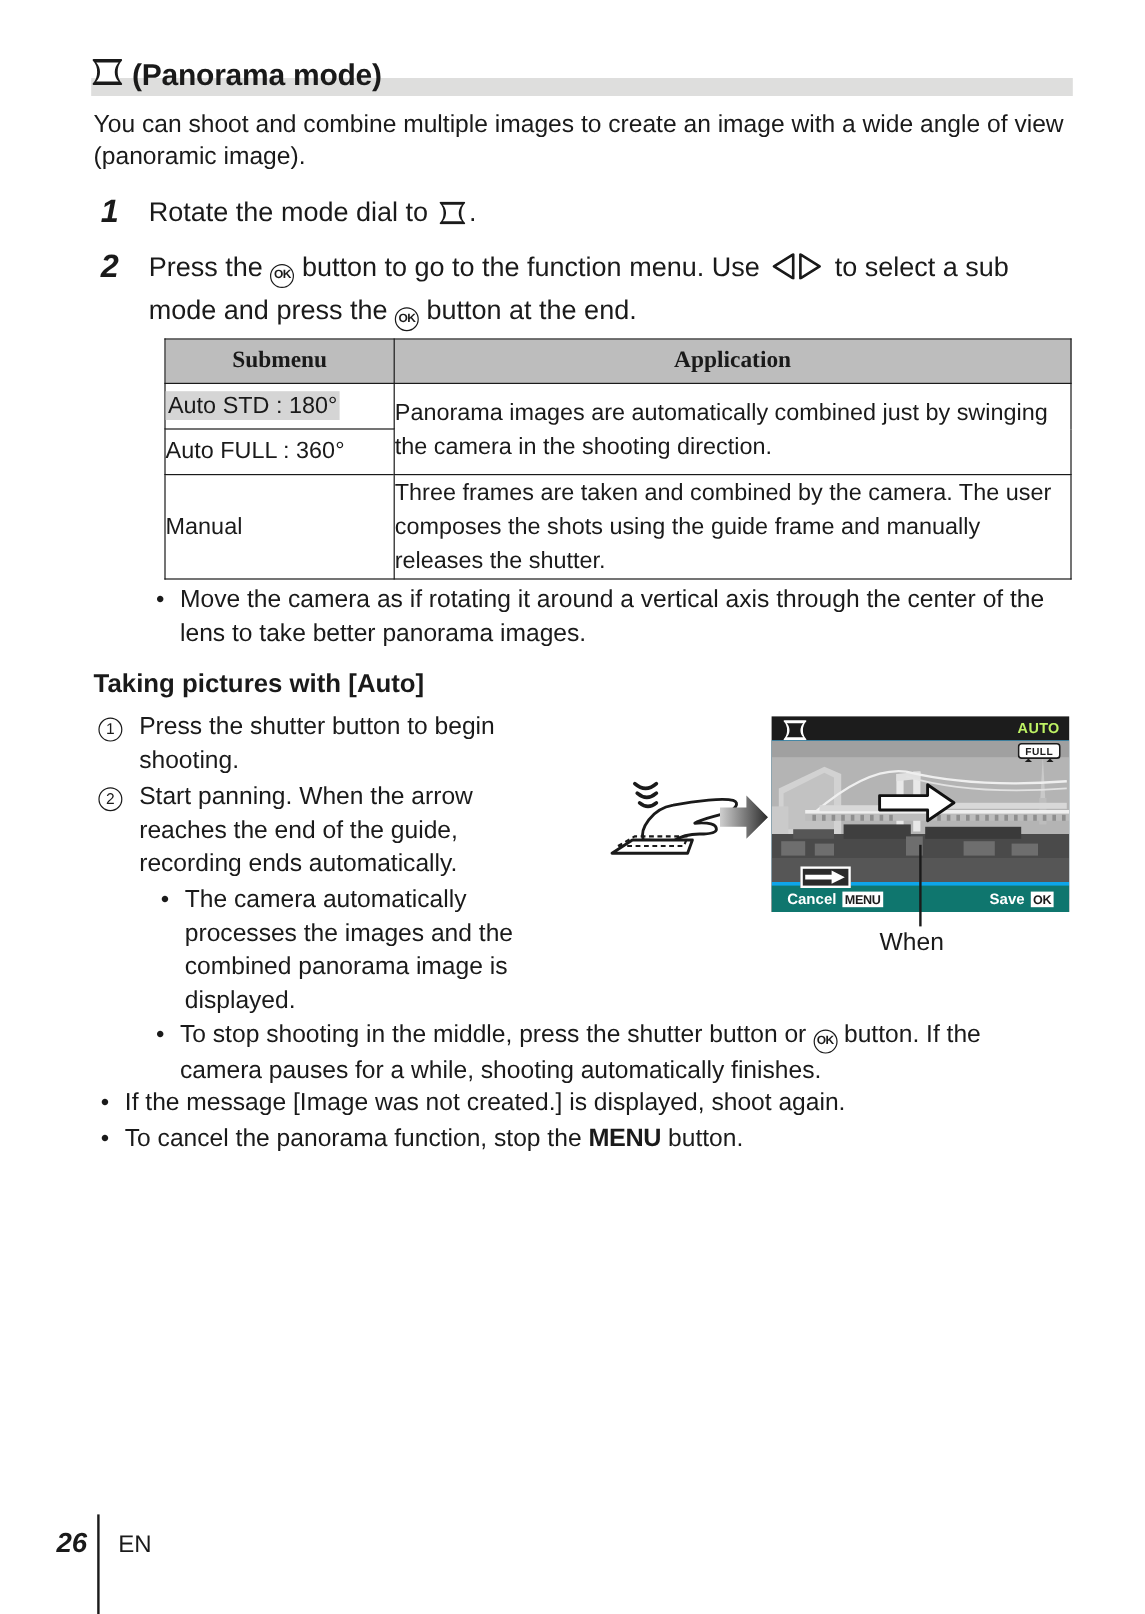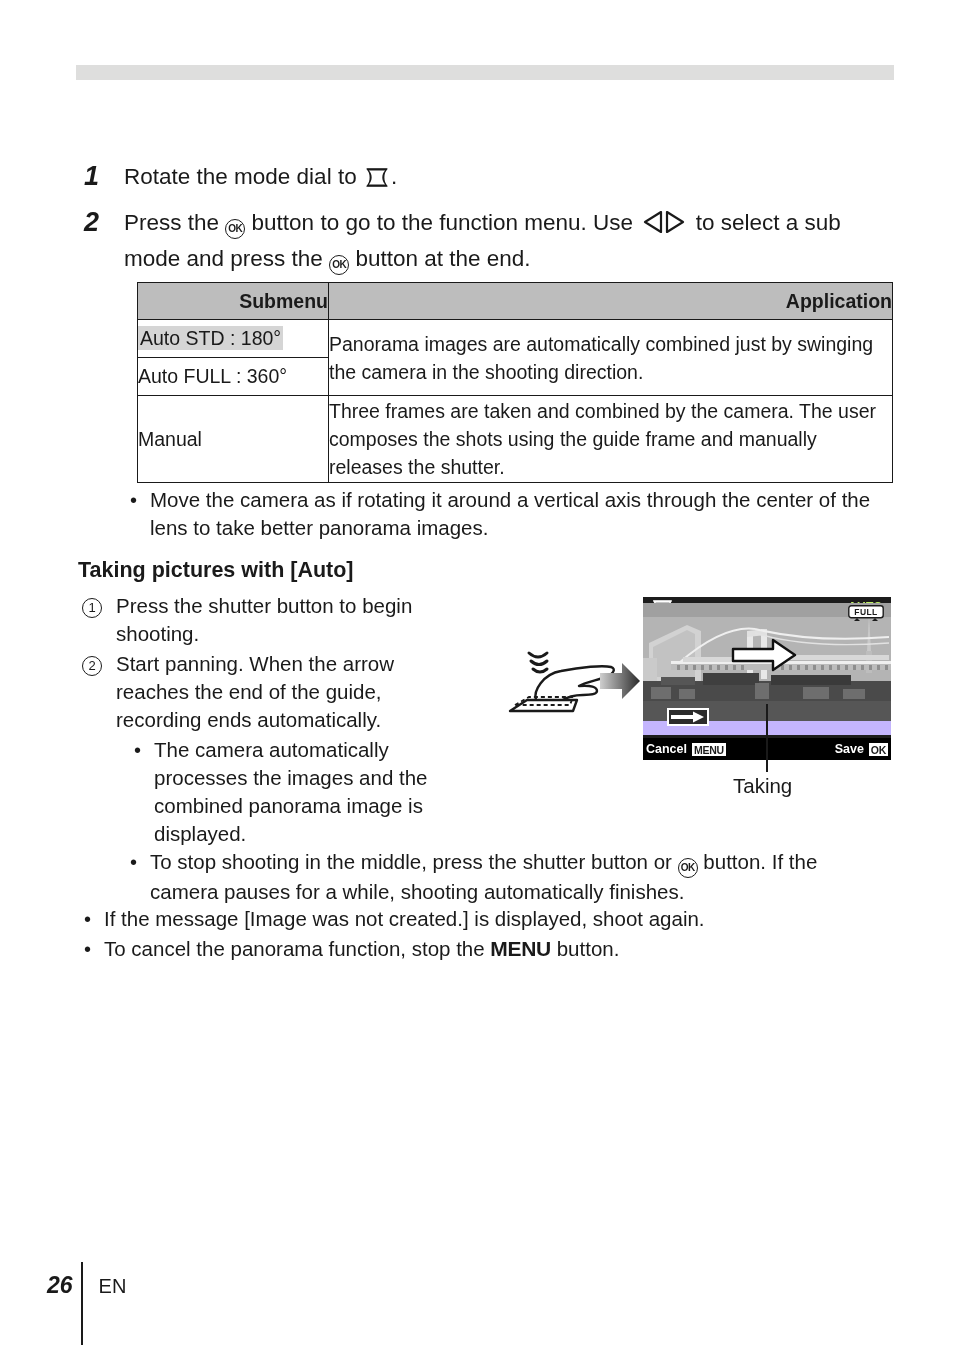--- a/index.html
+++ b/index.html
@@ -125,21 +125,22 @@
   .tbl td, .tbl th {
     border: 1.4px solid #1a1a1a;
     padding: 0;
     vertical-align: middle;
   }
   .tbl thead th {
     background: #bdbdbd;
     font-size: 19.5px;
     font-weight: bold;
     height: 36px;
-    text-align: right;
+    text-align: center;
+    font-family: Liberation Serif, serif;
   }
   .col-sub { width: 190px; }
   .sub-cell {
     height: 37px;
     padding-left: 8px;
   }
   .hl {
     background: #d5d5d5;
     padding: 1px 2px;
   }
@@ -266,46 +267,46 @@
     right: 8px;
     top: 3px;
     color: #bef264;
     font-size: 12px;
     font-weight: bold;
     letter-spacing: 0.3px;
   }
   .cam-body {
     position: absolute;
     left: 0;
-    top: 6px;
+    top: 20px;
     width: 100%;
     height: 132px;
-    background: #c4b5fd;
+    background: #0ea5e9;
     overflow: hidden;
   }
   .full-badge {
     position: absolute;
     right: 7px;
     top: 2px;
     z-index: 6;
   }
   .cam-bottom {
     position: absolute;
     left: 0;
     bottom: 0;
     width: 100%;
     height: 22px;
-    background: #000000;
+    background: #0f766e;
     color: #fff;
     font-size: 12.5px;
     font-weight: bold;
     display: flex;
     align-items: center;
     justify-content: space-between;
-    padding: 0 3px;
+    padding: 0 13px;
     box-sizing: border-box;
   }
   .kbadge {
     display: inline-block;
     background: #fff;
     color: #1c1c1c;
     font-size: 10.5px;
     font-weight: bold;
     padding: 1px 2px 0 2px;
     line-height: 12px;
@@ -399,22 +400,32 @@
     background: #1a1a1a;
   }
 </style>
 </head>
 <body>
 
 <div class="page">
 
   <div class="title-wrap">
     <div class="title-band"></div>
-  </div>
-
+    <div class="title-text">
+      <span class="pano-icon">
+        <svg width="27" height="22" viewBox="0 0 27 22">
+          <path d="M2 1 H25 C20 6, 20 16, 25 21 H2 C7 16, 7 6, 2 1 Z" fill="#1a1a1a" stroke="#1a1a1a" stroke-width="1.6" stroke-linejoin="round"></path>
+          <path d="M4.2 3 H22.8 C18.6 7.5, 18.6 14.5, 22.8 19 H4.2 C8.4 14.5, 8.4 7.5, 4.2 3 Z" fill="#ffffff"></path>
+        </svg>
+      </span>
+      <span class="label">(Panorama mode)</span>
+    </div>
+  </div>
+
+  <div class="intro">You can shoot and combine multiple images to create an image with a wide angle of view (panoramic image).</div>
 
   <div class="steps">
 
     <div class="step">
       <div class="step-num">1</div>
       <div class="step-body">
         <span>Rotate the mode dial to</span>
         <span class="pano-icon" style="vertical-align:-3px;margin:0 2px;">
           <svg width="24" height="19" viewBox="0 0 27 22">
             <path d="M2 1 H25 C20 6, 20 16, 25 21 H2 C7 16, 7 6, 2 1 Z" fill="#1a1a1a" stroke="#1a1a1a" stroke-width="1.6" stroke-linejoin="round"></path>
@@ -639,21 +650,21 @@
         <span class="kbadge">MENU</span>
       </span>
       <span class="bb-right">
         <span>Save</span>
         <span class="kbadge">OK</span>
       </span>
     </div>
   </div>
 
   <div class="leader"></div>
-  <div class="guide-label">Taking</div>
+  <div class="guide-label">When</div>
 
   <div class="note-stop">
     <div class="bullet-row">
       <div class="bullet-dot">•</div>
       <div class="bullet-txt">
         <span>To stop shooting in the middle, press the shutter button or</span>
         <span class="ok-badge">OK</span>
         <span>button. If the camera pauses for a while, shooting automatically finishes.</span>
       </div>
     </div>

